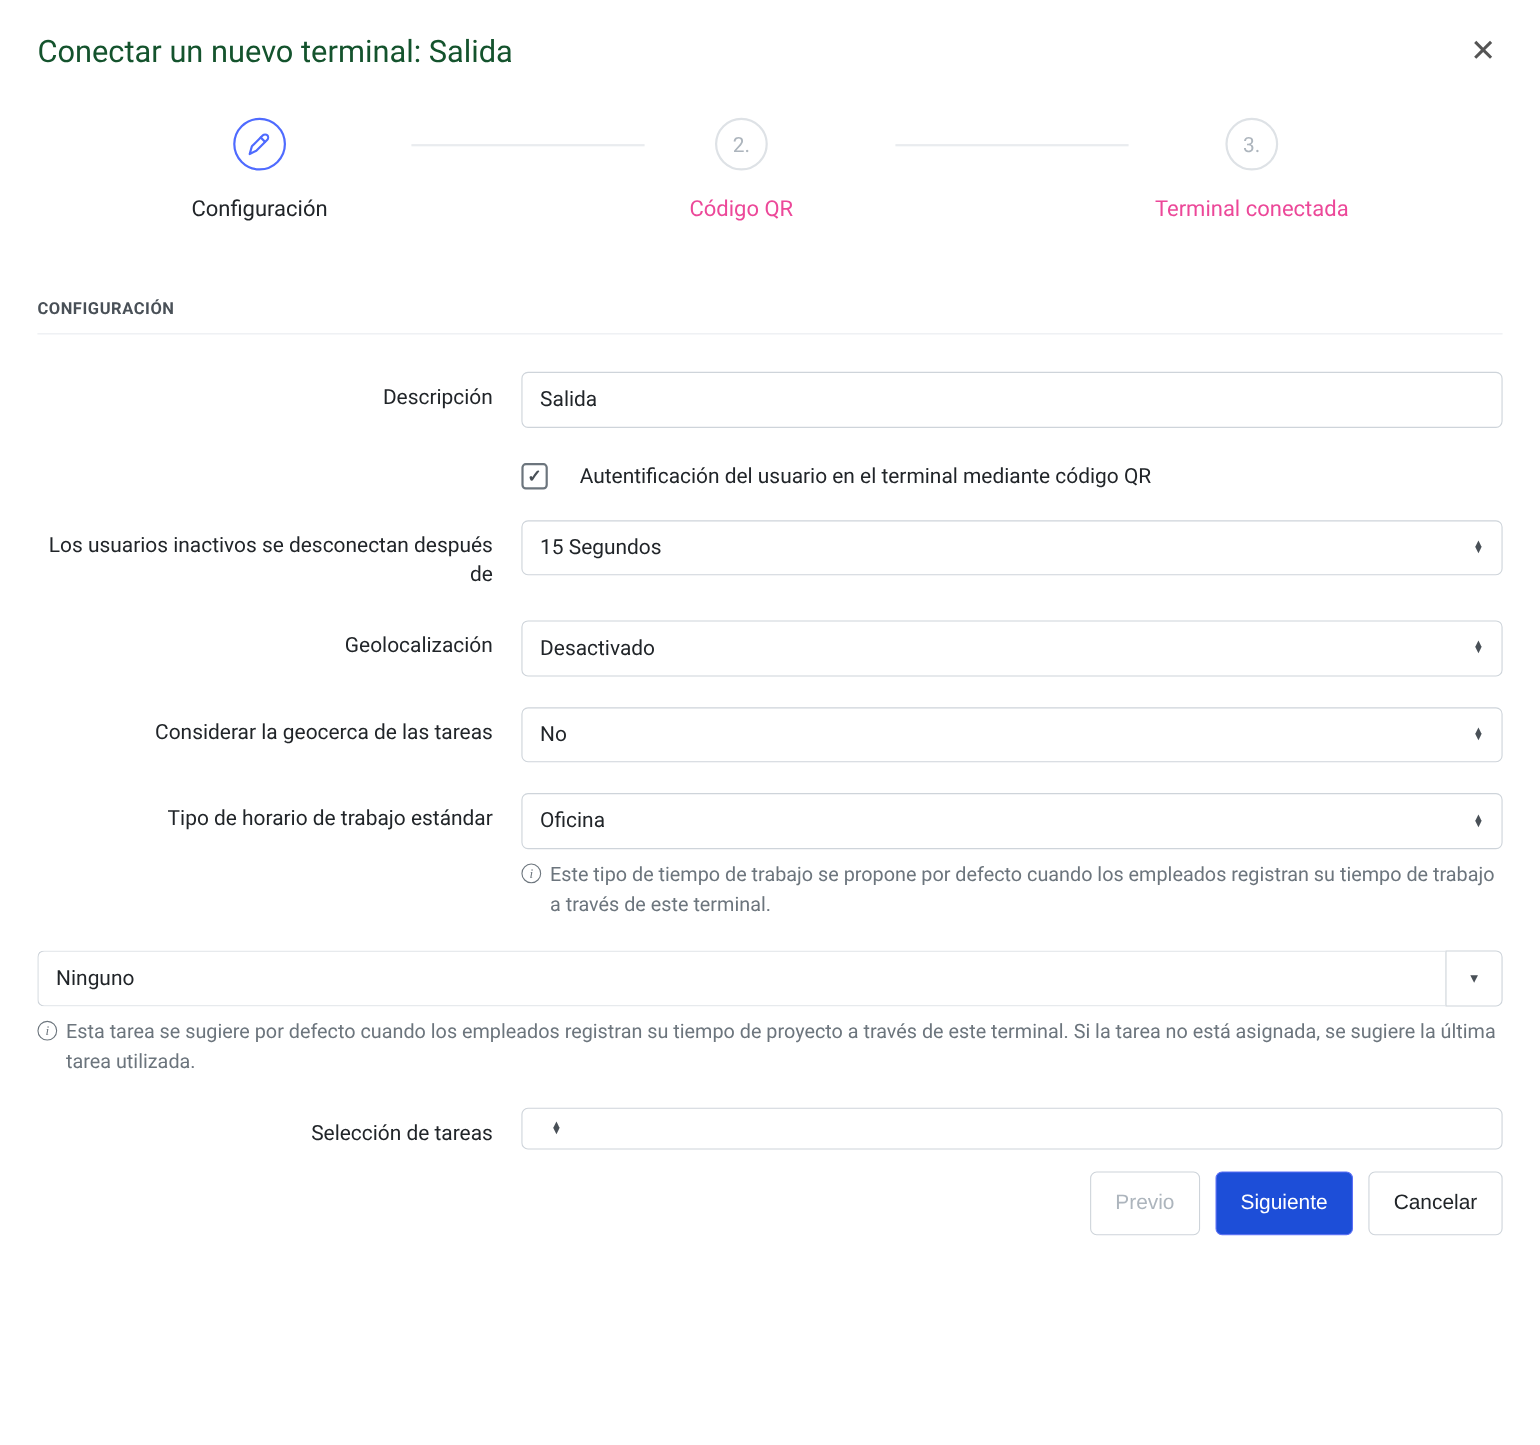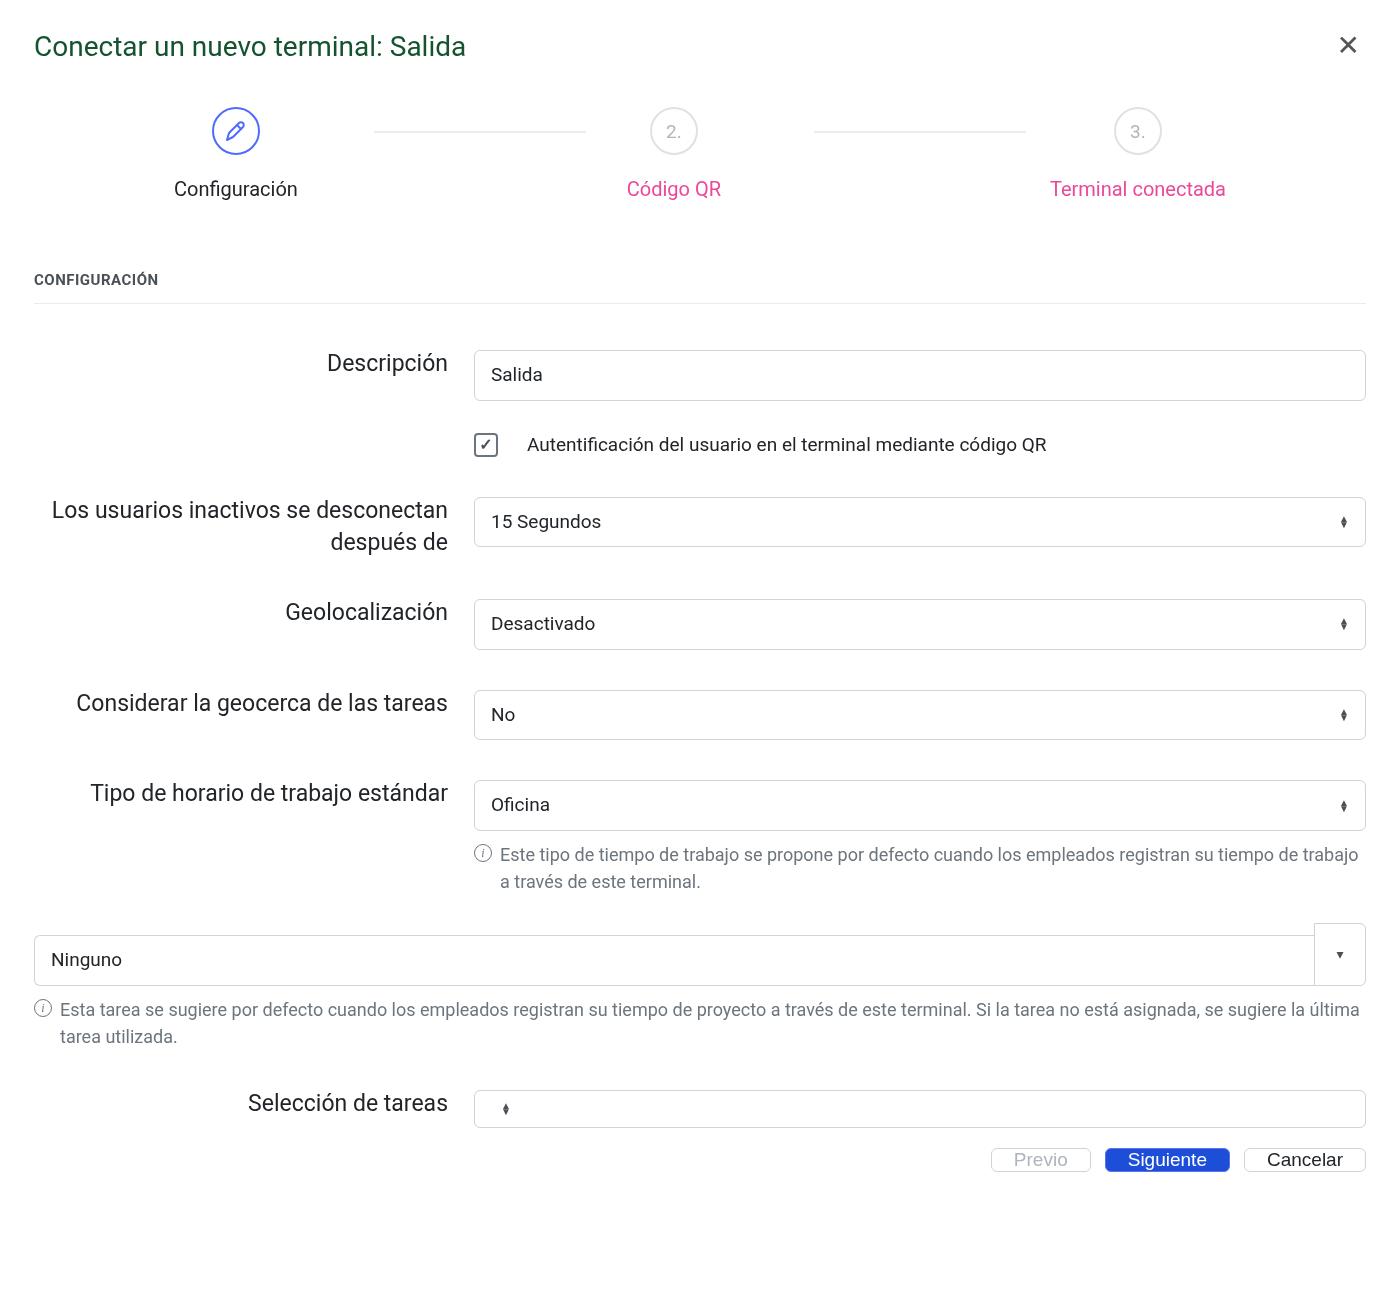--- a/index.html
+++ b/index.html
@@ -43,31 +43,30 @@
     padding-bottom: 14px; border-bottom: 1px solid #e9ecef;
     margin-bottom: 34px;
   }
 
   
   .form-row { display: flex; align-items: flex-start; margin-bottom: 28px; }
   .form-row.tight { margin-bottom: 20px; }
   .form-label {
     width: 440px; min-width: 440px;
     text-align: right; padding-right: 26px; padding-top: 10px;
-    font-size: 23px; color: #212529; line-height: 1.4;
+    font-size: 19px; color: #212529; line-height: 1.4;
   }
   .form-control-wrap { flex: 1; }
 
   .text-input, .select-like, .combo-input {
     width: 100%;
     border: 1px solid #ced4da; border-radius: 6px;
     padding: 12px 16px; font-size: 19px; color: #212529;
     background: #fff; line-height: 1.3;
     font-family: inherit;
-    margin-top: 12px;
   }
 
   .select-like {
     display: flex; justify-content: space-between; align-items: center;
     cursor: pointer;
   }
   .select-arrows {
     display: inline-flex; flex-direction: column; line-height: 6px;
     font-size: 10px; color: #495057; margin-left: 10px;
   }
@@ -100,21 +99,21 @@
     width: 54px; border: 1px solid #ced4da; border-top-right-radius: 6px; border-bottom-right-radius: 6px;
     background: #fff; display: flex; align-items: center; justify-content: center;
     cursor: pointer; font-size: 14px; color: #495057;
   }
 
   
   .footer {
     display: flex; justify-content: flex-end; gap: 14px; margin-top: 20px;
   }
   .btn {
-    padding: 0 22px; border-radius: 6px; font-size: 19px; cursor: pointer;
+    padding: 17px 22px; border-radius: 6px; font-size: 19px; cursor: pointer;
     border: 1px solid #ced4da; background: #fff; color: #212529;
   }
   .btn.disabled { color: #adb5bd; cursor: not-allowed; }
   .btn.primary { background: #1d4ed8; border-color: #5b6ff5; color: #fff; }
 
   
   .pen-svg { width: 24px; height: 24px; }
 </style>
 </head>
 <body>

